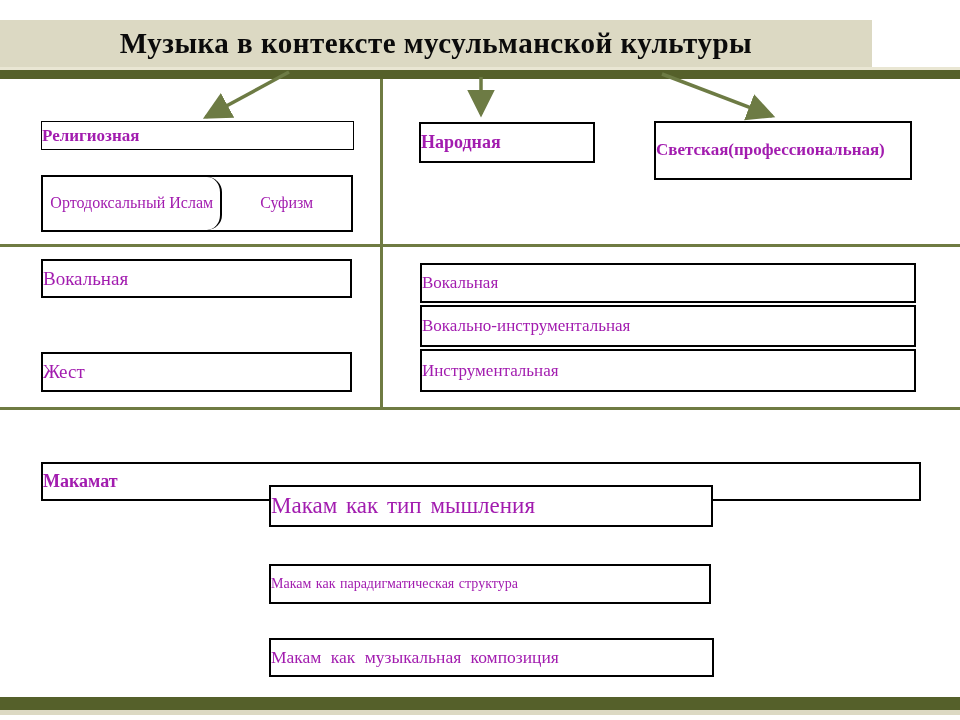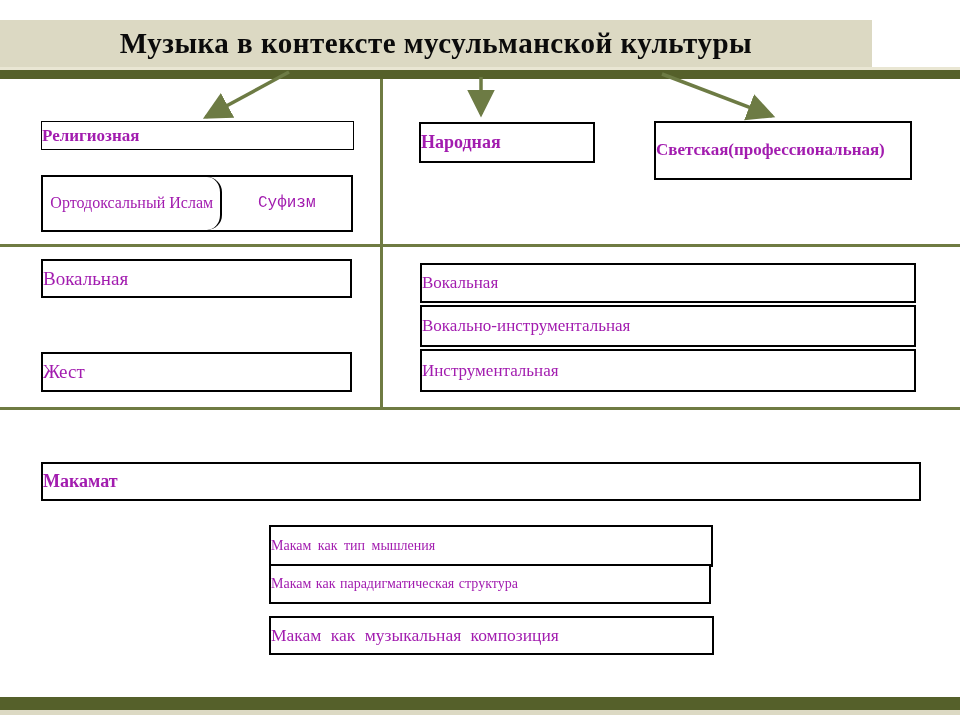--- a/index.html
+++ b/index.html
@@ -29,39 +29,39 @@
   .box{position:absolute;background:#ffffff;border:2px solid var(--ink);box-sizing:border-box;
     display:flex;align-items:center;text-align:center;color:#a21caf;}
   .box.thin{border-width:1px;}
   .bold{font-weight:bold;}
 
   .rel-box{left:41px;top:121px;width:313px;height:29px;font-size:17px;}
   .islam-split{left:41px;top:175px;width:312px;height:57px;padding:0;display:flex;align-items:stretch;}
   .islam-split .cell{display:flex;align-items:center;justify-content:center;text-align:center;
     font-size:16px;line-height:1.3;}
   .islam-split .cell.left{width:58%;border-right:2px solid var(--ink);border-radius:15px;}
-  .islam-split .cell.right{width:42%;font-family:Liberation Mono, monospace;}
+  .islam-split .cell.right{width:42%;}
 
   .narod-box{left:419px;top:122px;width:176px;height:41px;font-size:18px;}
   .svet-box{left:654px;top:121px;width:258px;height:59px;font-size:17px;flex-direction:row;line-height:1.45;}
 
   .lstack{left:41px;width:311px;font-size:19px;}
   .ls1{top:259px;height:39px;}
   .ls2{top:304px;height:39px;}
   .ls3{top:352px;height:40px;}
 
   .rstack{left:420px;width:496px;font-size:17px;}
   .rs1{top:263px;height:40px;}
   .rs2{top:305px;height:42px;}
   .rs3{top:349px;height:43px;}
 
   .makamat-box{left:41px;top:453px;width:880px;height:39px;font-size:18px;margin-top:9px;}
-  .mk1{left:269px;top:525px;width:444px;height:42px;font-size:14px;word-spacing:3px;}
+  .mk1{left:269px;top:485px;width:444px;height:42px;font-size:23px;word-spacing:3px;}
   .mk2{left:269px;top:564px;width:442px;height:40px;font-size:14px;word-spacing:1px;}
-  .mk3{left:269px;top:616px;width:445px;height:39px;font-size:17.5px;word-spacing:5px;}
+  .mk3{left:269px;top:638px;width:445px;height:39px;font-size:17.5px;word-spacing:5px;}
 
   
   .footer-bar{position:absolute;left:0;top:697px;width:960px;height:13px;background:var(--bar);}
   .footer-strip{position:absolute;left:0;top:710px;width:960px;height:5px;background:var(--band);}
 </style>
 </head>
 <body>
 
 <div id="slide">
 

